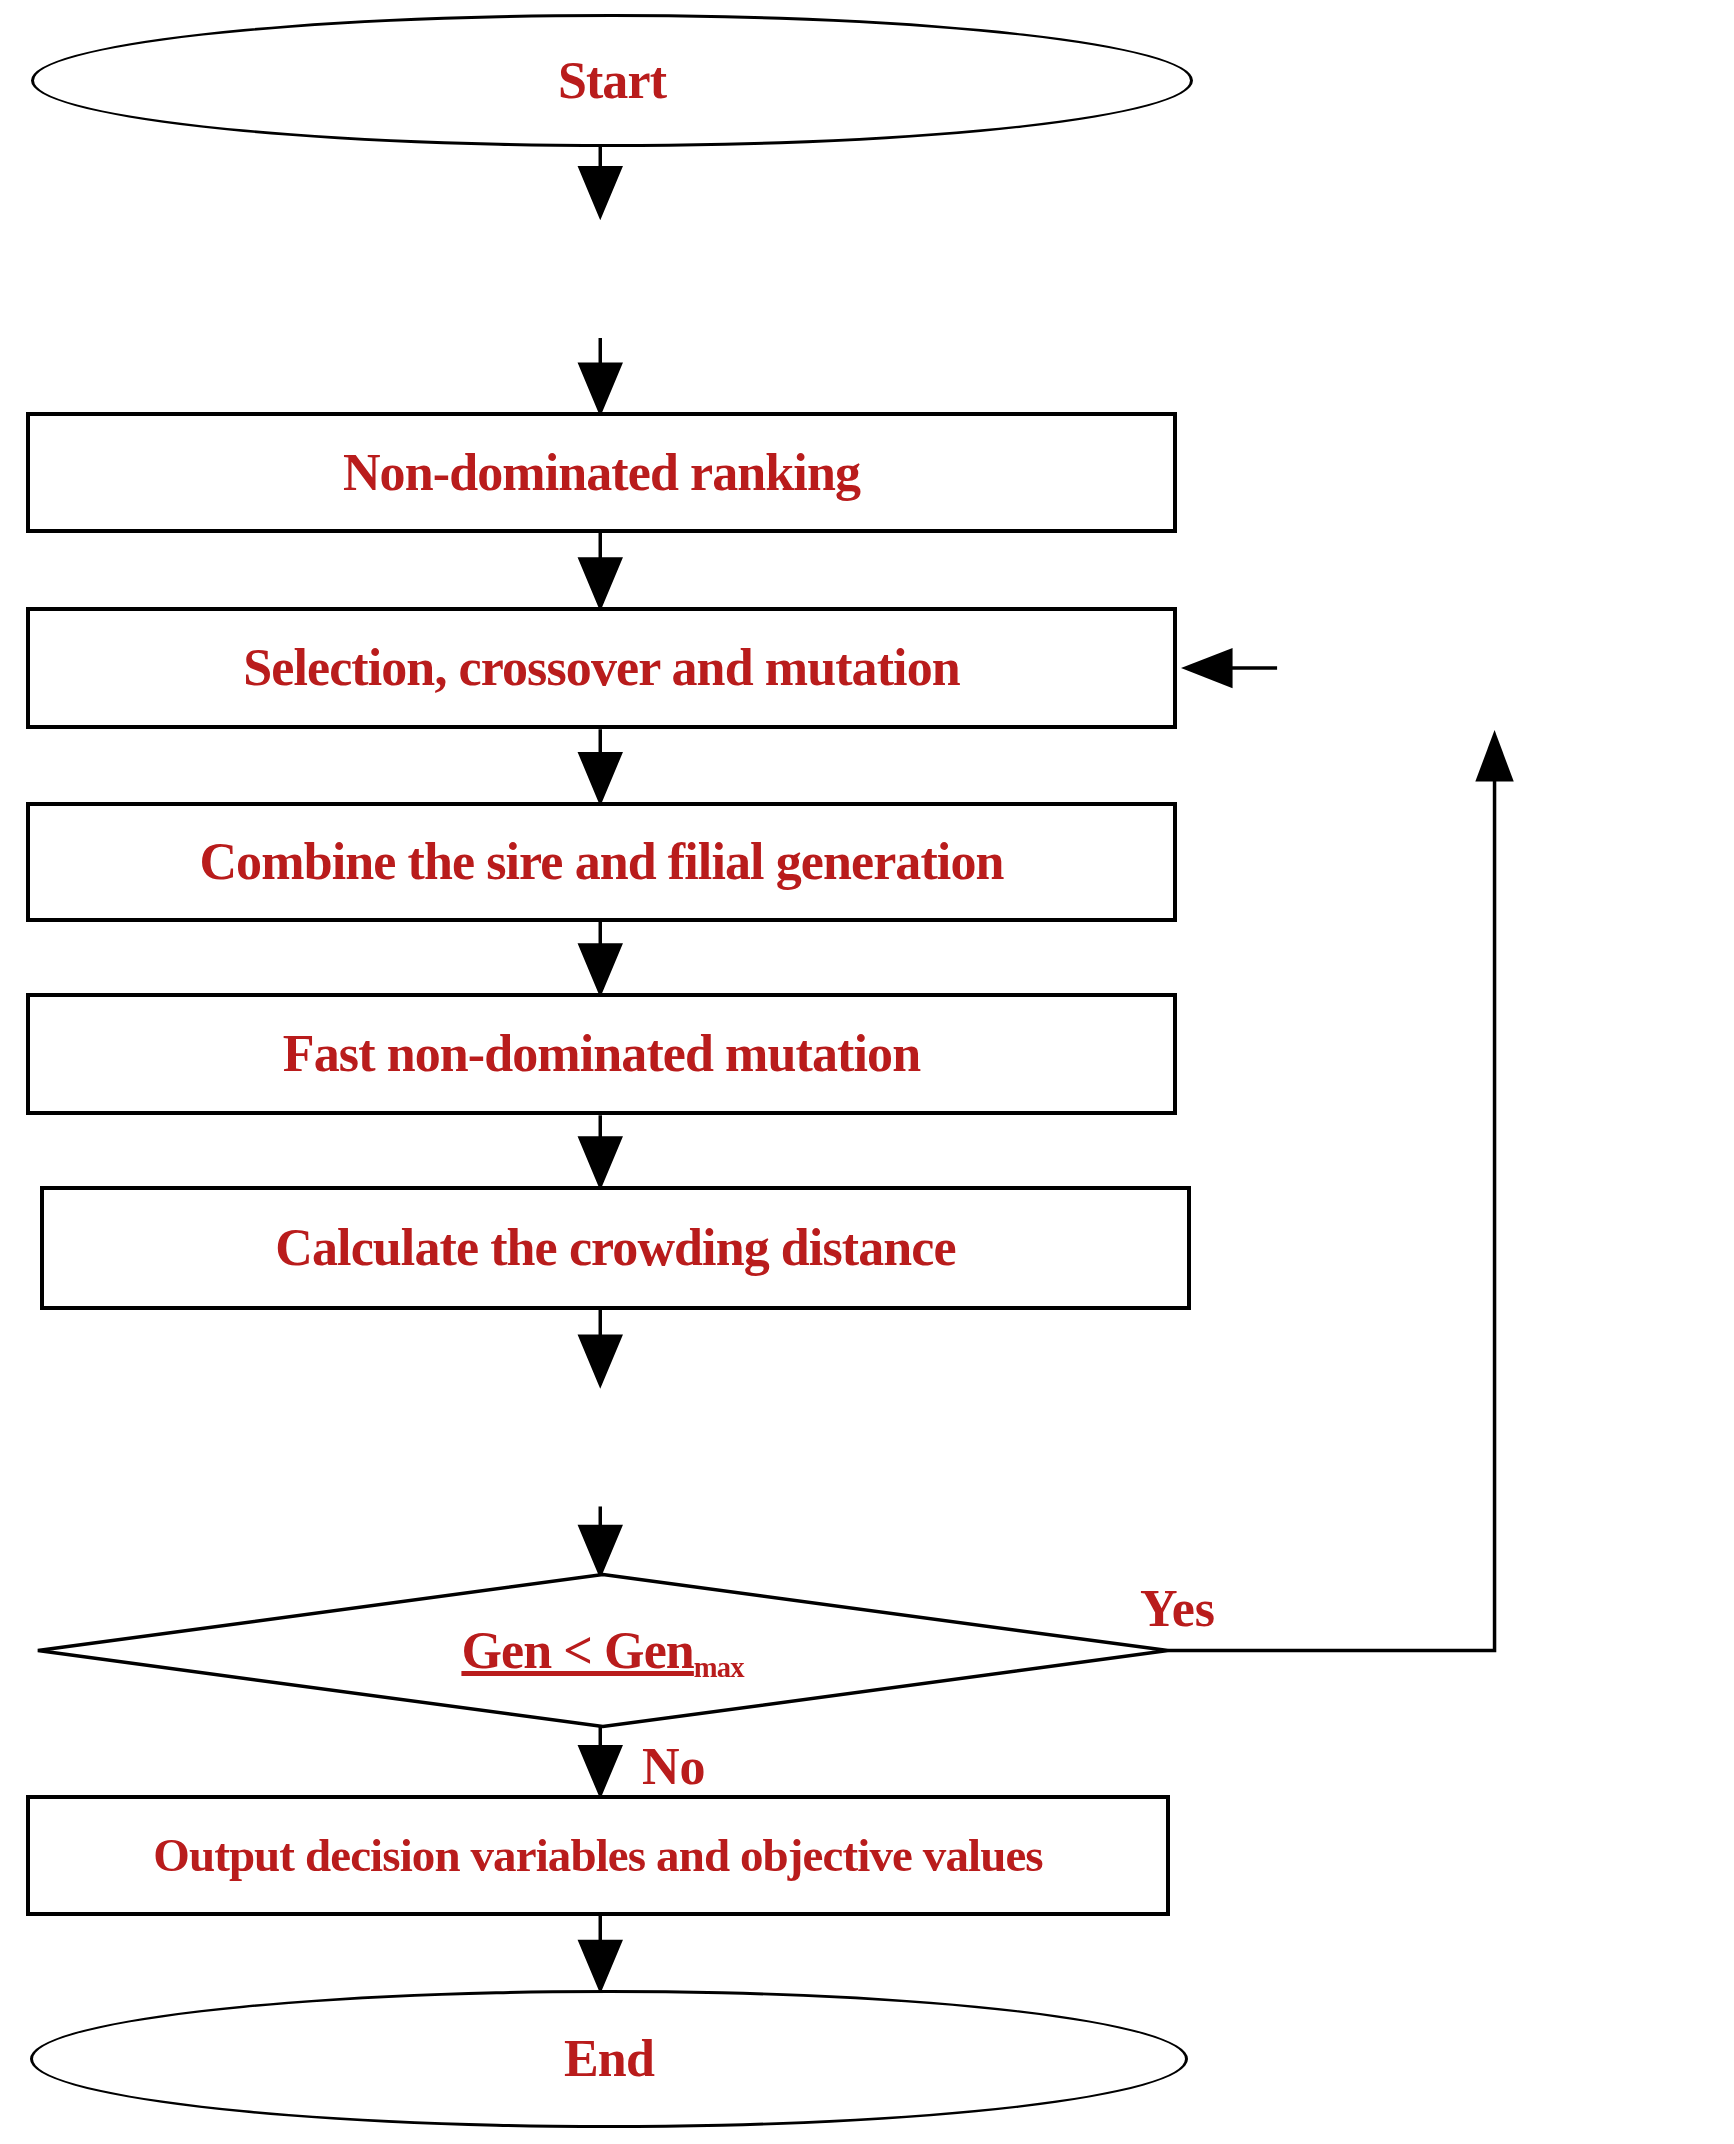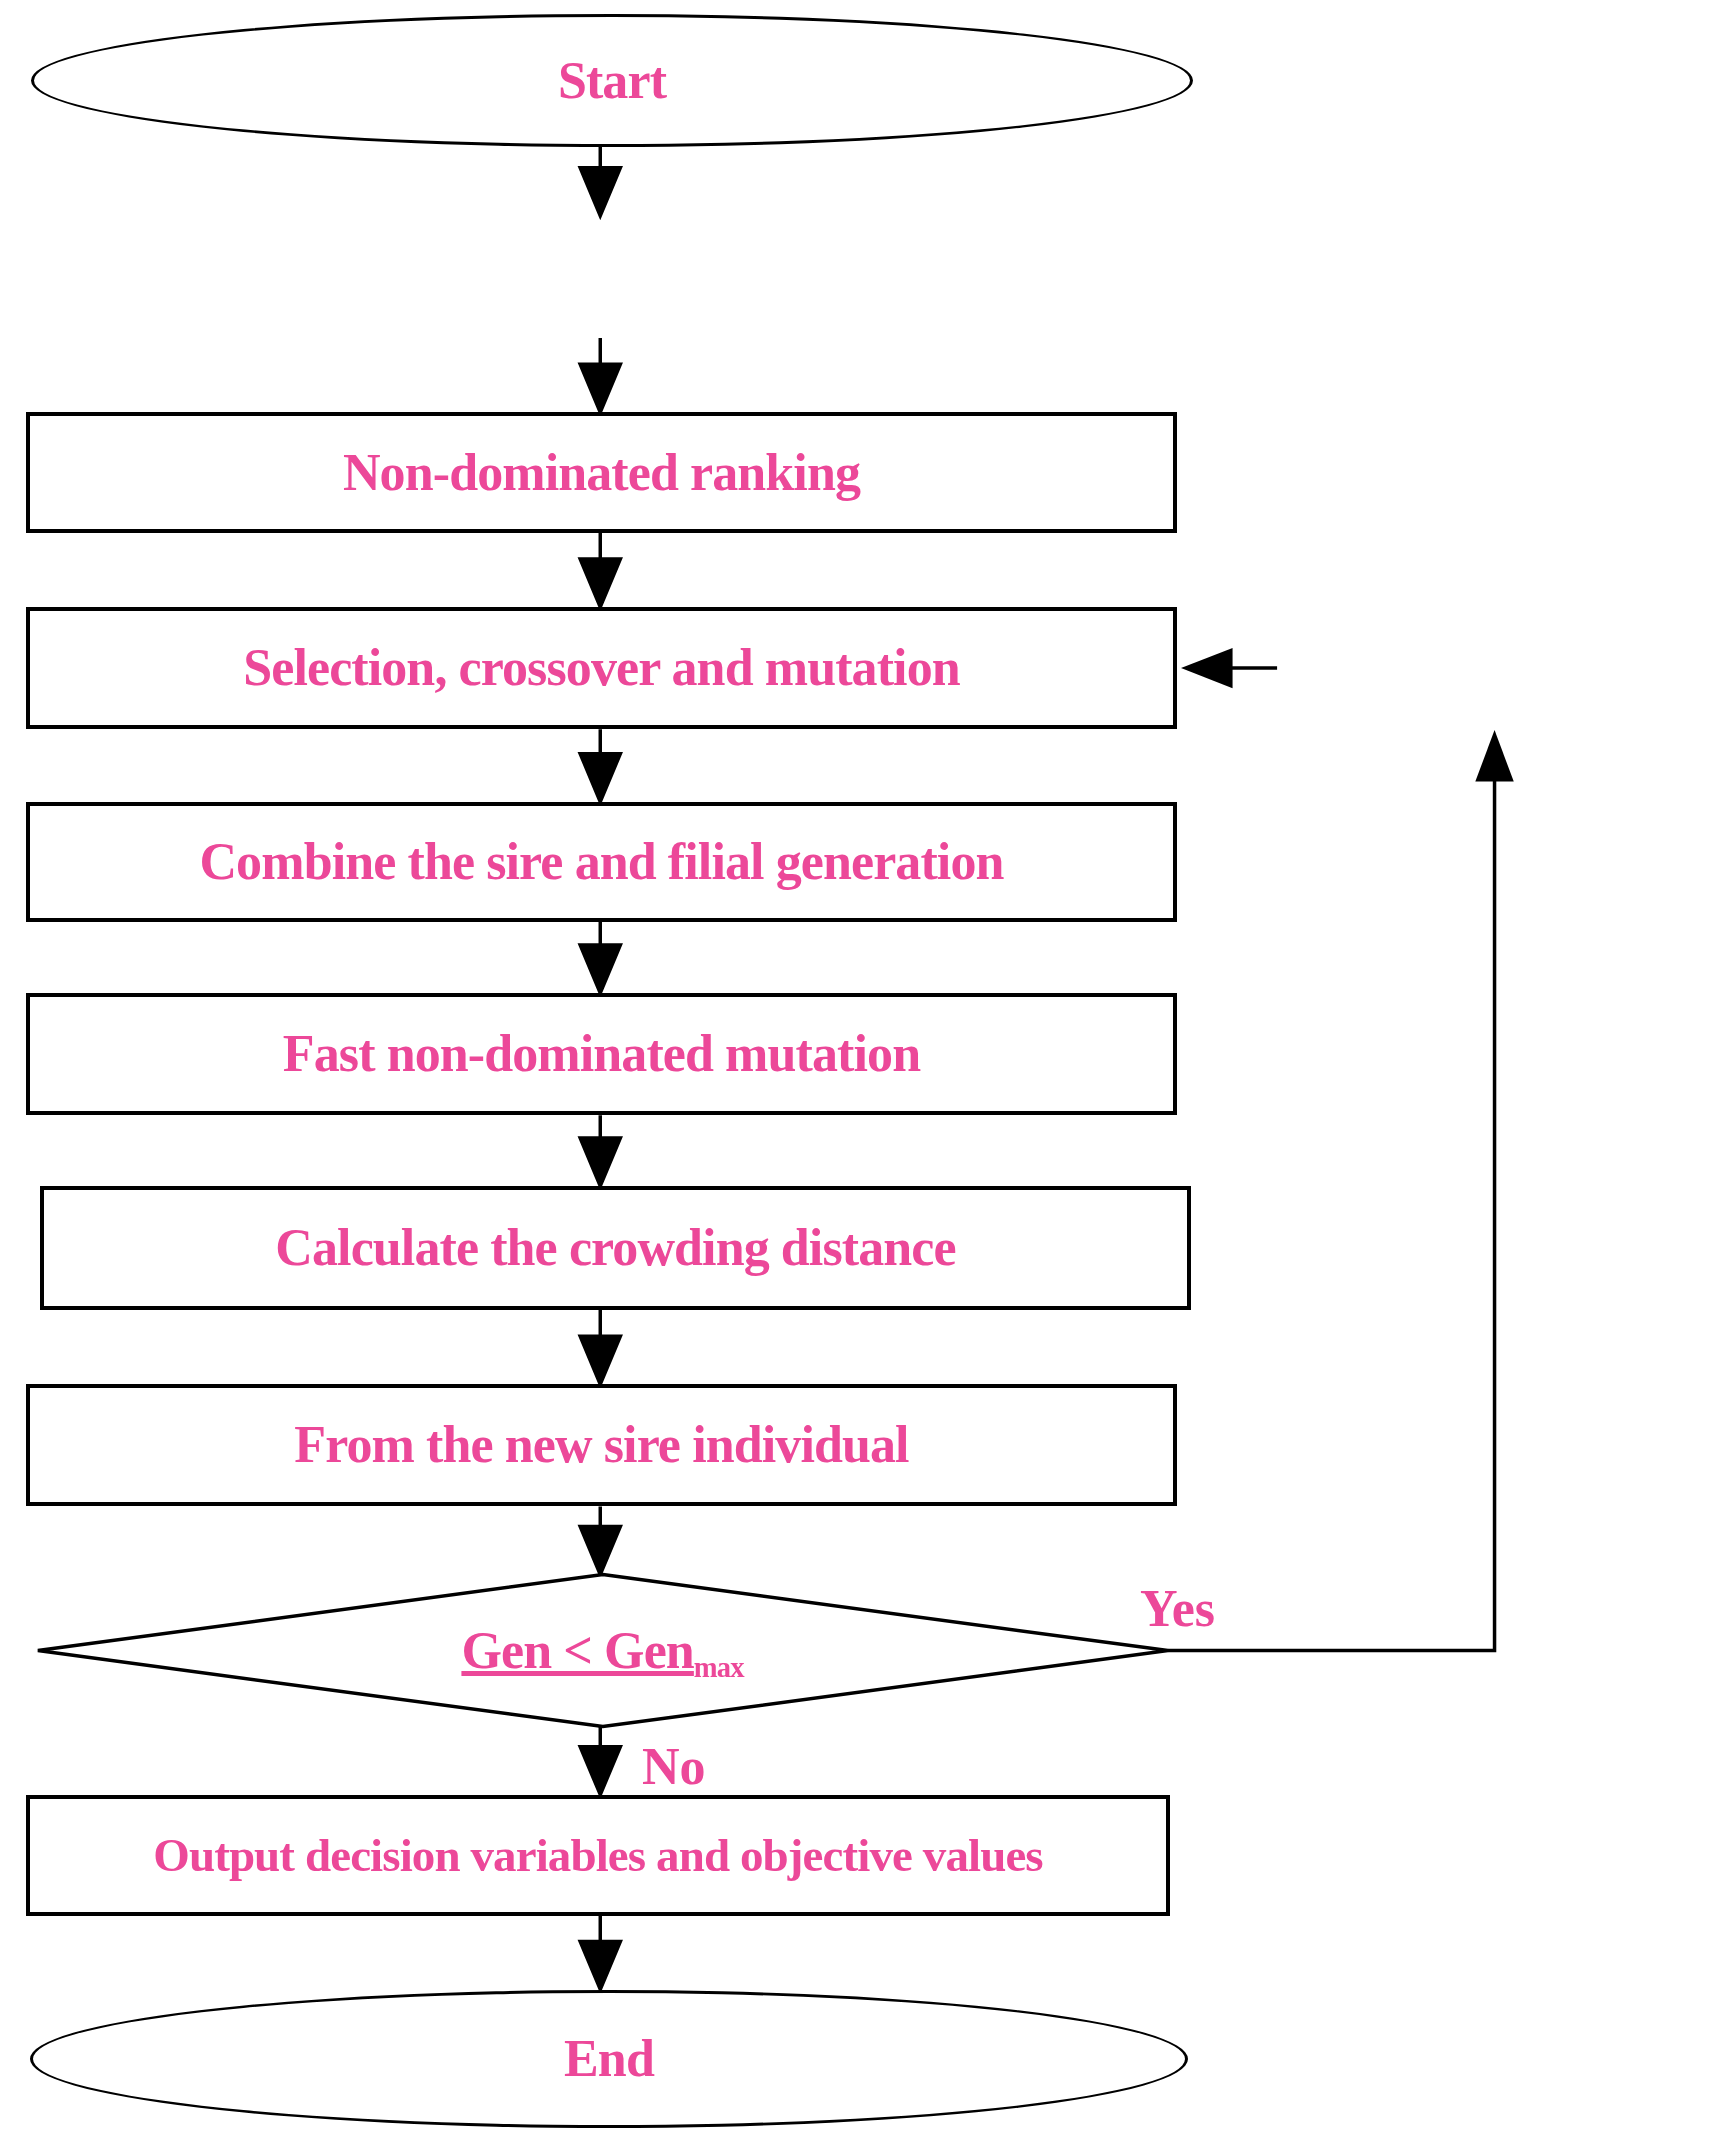--- a/index.html
+++ b/index.html
@@ -7,21 +7,21 @@
     padding: 0;
     background: #ffffff;
   }
   #canvas {
     position: relative;
     width: 1735px;
     height: 2144px;
     background: #ffffff;
     overflow: hidden;
     font-family: "Liberation Serif", "DejaVu Serif", serif;
-    color: #ec4899;
+    color: #b91c1c;
   }
   #connectors {
     position: absolute;
     left: 0;
     top: 0;
     width: 1735px;
     height: 2144px;
   }
   .node {
     position: absolute;
@@ -171,23 +171,20 @@
   </div>
 
   <div class="node" id="n-fast">
     <span class="lbl">Fast non-dominated mutation</span>
   </div>
 
   <div class="node" id="n-crowd">
     <span class="lbl">Calculate the crowding distance</span>
   </div>
 
-  <div class="node" id="n-newsire">
-    <span class="lbl">From the new sire individual</span>
-  </div>
 
   <div class="ghost" id="n-diamond-label">
     <span class="lbl"><span>Gen &lt; Gen</span><sub class="mx">max</sub></span>
   </div>
 
 
   <div class="node" id="n-output">
     <span class="lbl small">Output decision variables and objective values</span>
   </div>
 

